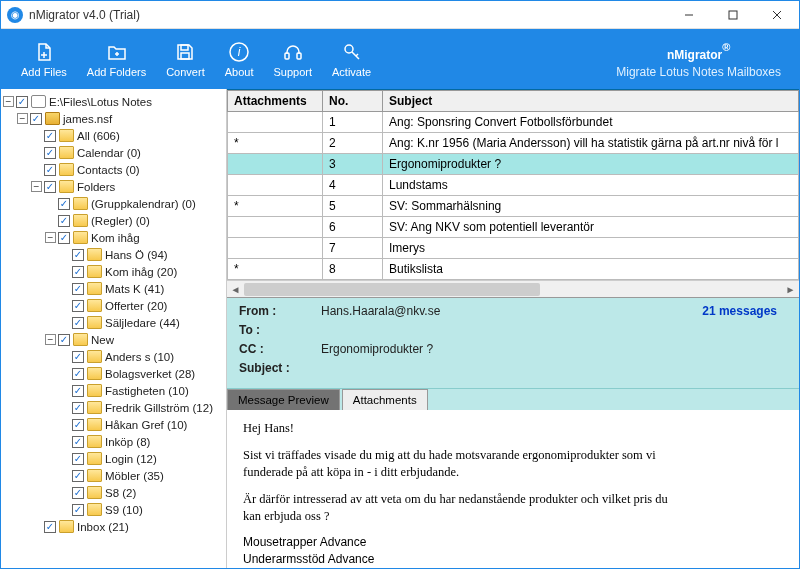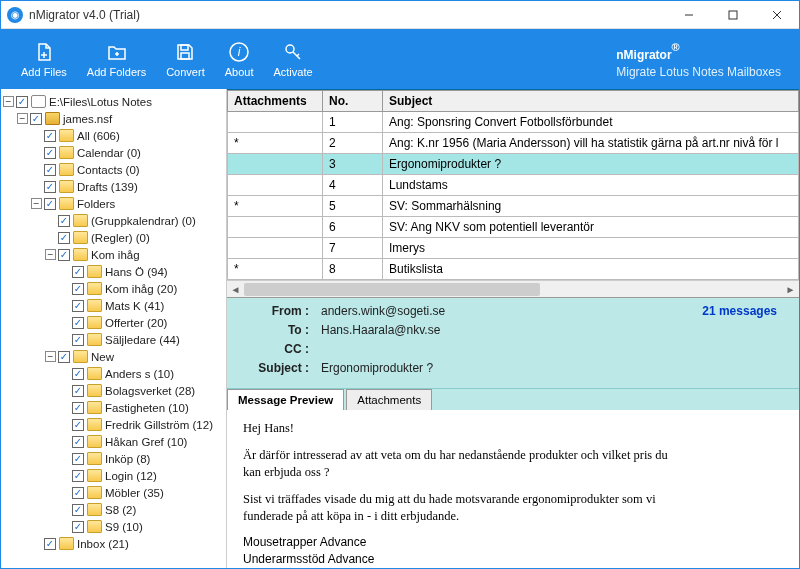--- a/index.html
+++ b/index.html
@@ -6,21 +6,21 @@
 body{background:#fff;overflow:hidden}
 .window{width:800px;height:569px;border:1px solid #2088e6;display:flex;flex-direction:column;background:#fff}
 .titlebar{height:28px;background:#fff;display:flex;align-items:center;padding:0 0 0 6px;border-bottom:1px solid #e0e0e0}
 .titlebar .appicon{width:16px;height:16px;border-radius:50%;background:#2088e6;display:flex;align-items:center;justify-content:center;color:#fff;font-size:10px;margin-right:6px}
 .titlebar .title{flex:1;color:#333;font-size:12px}
 .titlebar .winbtn{width:44px;height:28px;display:flex;align-items:center;justify-content:center;color:#333}
 .toolbar{height:60px;background:#2088e6;display:flex;align-items:center;padding:0 10px;color:#fff}
 .tbtn{display:flex;flex-direction:column;align-items:center;justify-content:center;padding:4px 10px;cursor:pointer;color:#fff}
 .tbtn .ticon{width:24px;height:24px;display:flex;align-items:center;justify-content:center;margin-bottom:2px}
 .tbtn .tlabel{font-size:11px;color:#fff}
-.brand{margin-left:auto;text-align:left;padding-right:8px}
+.brand{margin-left:auto;text-align:center;padding-right:8px}
 .brand .bname{font-size:22px;font-weight:bold;color:#fff}
 .brand .bname sup{font-size:11px}
 .brand .btag{font-size:12px;color:#dff0ff}
 .main{flex:1;display:flex;min-height:0}
 .sidebar{width:226px;border-right:1px solid #ccc;padding:4px 2px;overflow-y:auto;background:#fff}
 .tree{list-style:none}
 .tree ul{list-style:none;padding-left:14px}
 .trow{display:flex;align-items:center;white-space:nowrap;height:17px;cursor:pointer}
 .tw{width:11px;height:11px;border:1px solid #888;display:inline-flex;align-items:center;justify-content:center;margin-right:2px;font-size:10px;line-height:1;color:#333;background:#fff}
 .tw.blank{border:none;background:transparent}
@@ -35,28 +35,28 @@
 .grid{border-bottom:1px solid #999}
 .grid table{width:100%;border-collapse:collapse;table-layout:fixed}
 .grid th{background:#f0f0f0;border:1px solid #999;padding:3px 6px;text-align:left;font-weight:bold;font-size:12px}
 .grid td{border:1px solid #bbb;padding:3px 6px;font-size:12px;white-space:nowrap;overflow:hidden;text-overflow:ellipsis}
 .grid tr.sel td{background:#a4e6e5}
 .hscroll{height:17px;background:#f0f0f0;border-top:1px solid #ccc;position:relative;display:flex;align-items:center}
 .hscroll .arrow{width:17px;height:17px;display:flex;align-items:center;justify-content:center;color:#666;font-size:10px}
 .hscroll .track{flex:1;height:17px;position:relative}
 .hscroll .thumb{position:absolute;left:0;top:2px;height:13px;width:55%;background:#cdcdcd;border-radius:2px}
 .headerpane{background:#bce8e8;padding:6px 12px 8px;display:flex}
-.headerpane .labels{width:70px;text-align:right;font-weight:bold;color:#222}
+.headerpane .labels{width:70px;font-weight:bold;color:#222}
 .headerpane .labels div{height:19px;font-size:12px}
 .headerpane .values{flex:1;padding-left:12px}
 .headerpane .values div{height:19px;font-size:12px;color:#222}
 .headerpane .msgcount{color:#0038c7;font-weight:bold;font-size:12px;margin-left:auto;padding-right:10px}
 .tabs{display:flex;background:#bce8e8;border-top:1px solid #8cc}
 .tab{padding:4px 10px;border:1px solid #999;border-bottom:none;background:#eee;font-size:11.5px;margin-right:2px;cursor:pointer}
-.tab.active{background:#ffffff;font-weight:bold}
+.tab.active{background:#737373;font-weight:normal}
 .preview{flex:1;background:#fff;padding:10px 16px;overflow:auto;font-family:"Times New Roman",serif;font-size:12.5px;color:#000;line-height:1.35}
 .preview p{margin-bottom:10px;font-family:inherit;font-size:inherit}
 svg{display:block}
 </style>
 </head>
 <body>
 
 <div class="window">
 
   <div class="titlebar">
@@ -113,20 +113,30 @@
       <span class="tlabel">Convert</span>
     </div>
     <div class="tbtn">
       <div class="ticon">
           <svg width="22" height="22">
             <circle cx="11" cy="11" r="9" fill="none" stroke="#fff" stroke-width="1.5"></circle>
             <text x="11" y="15" text-anchor="middle" fill="#fff" font-size="12" font-style="italic" font-family="serif">i</text>
           </svg>
         </div>
       <span class="tlabel">About</span>
+    </div>
+    <div class="tbtn">
+      <div class="ticon">
+          <svg width="22" height="22" fill="none" stroke="#fff" stroke-width="1.5">
+            <path d="M5 13v-2a6 6 0 0112 0v2"></path>
+            <rect x="3" y="12" width="4" height="6" rx="1"></rect>
+            <rect x="15" y="12" width="4" height="6" rx="1"></rect>
+          </svg>
+        </div>
+      <span class="tlabel">Support</span>
     </div>
     <div class="tbtn">
       <div class="ticon">
           <svg width="22" height="22" fill="none" stroke="#fff" stroke-width="1.5">
             <circle cx="8" cy="8" r="4"></circle>
             <line x1="11" y1="11" x2="18" y2="18"></line>
             <line x1="15" y1="15" x2="17" y2="13"></line>
           </svg>
         </div>
       <span class="tlabel">Activate</span>
@@ -175,28 +185,20 @@
                   </li>
                 <li>
                     <div class="trow">
                       <span class="tw blank"></span>
                       <span class="cb checked"></span>
                       <span class="ticon2 ffolder"></span>
                       <span class="tlabel2">Contacts (0)</span>
                     </div>
                   </li>
                 <li>
-                    <div class="trow">
-                      <span class="tw blank"></span>
-                      <span class="cb checked"></span>
-                      <span class="ticon2 ffolder"></span>
-                      <span class="tlabel2">Drafts (139)</span>
-                    </div>
-                  </li>
-                <li>
                   <div class="trow">
                       <span class="tw">−</span>
                       <span class="cb checked"></span>
                       <span class="ticon2 ffolder"></span>
                       <span class="tlabel2">Folders</span>
                     </div>
                   <ul>
                     <li>
                         <div class="trow">
                           <span class="tw blank"></span>
@@ -439,37 +441,36 @@
       </div>
 
       <div class="headerpane">
         <div class="labels">
           <div>From :</div>
           <div>To :</div>
           <div>CC :</div>
           <div>Subject :</div>
         </div>
         <div class="values">
-          <div>anders.wink@sogeti.se</div>
           <div>Hans.Haarala@nkv.se</div>
           <div></div>
           <div>Ergonomiprodukter ?</div>
         </div>
         <div class="msgcount">21 messages</div>
       </div>
 
       <div class="tabs">
         <div class="tab active">Message Preview</div>
         <div class="tab">Attachments</div>
       </div>
 
       <div class="preview">
         <p>Hej Hans!</p>
+        <p style="max-width:430px">Sist vi träffades visade du mig att du hade motsvarande ergonomiprodukter som vi funderade på att köpa in - i ditt erbjudande.</p>
         <p style="max-width:430px">Är därför intresserad av att veta om du har nedanstående produkter och vilket pris du kan erbjuda oss ?</p>
-        <p style="max-width:430px">Sist vi träffades visade du mig att du hade motsvarande ergonomiprodukter som vi funderade på att köpa in - i ditt erbjudande.</p>
         <div>
           <div>Mousetrapper Advance</div>
           <div>Underarmsstöd Advance</div>
           <div>Tangentbord Advance</div>
 
         </div>
       </div>
     </div>
 
   </div>

